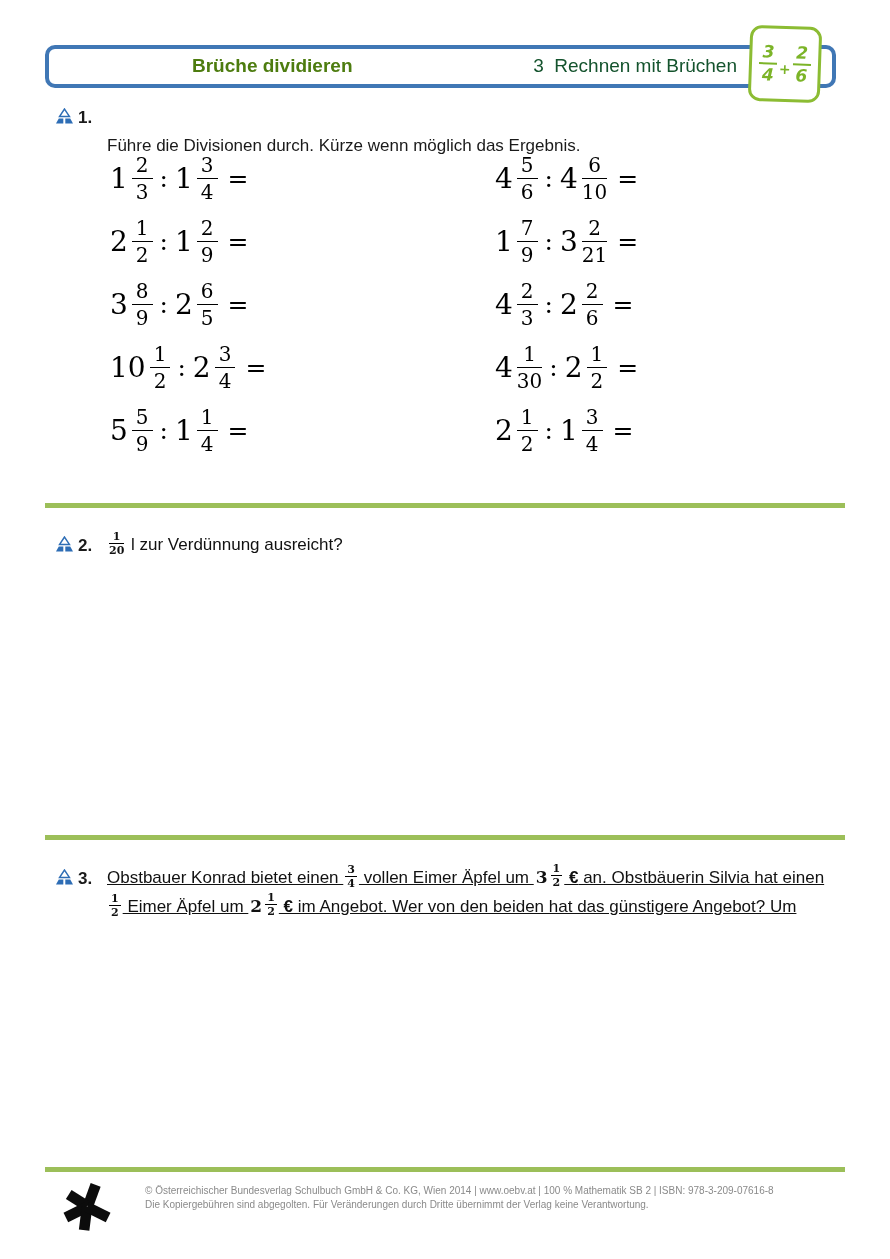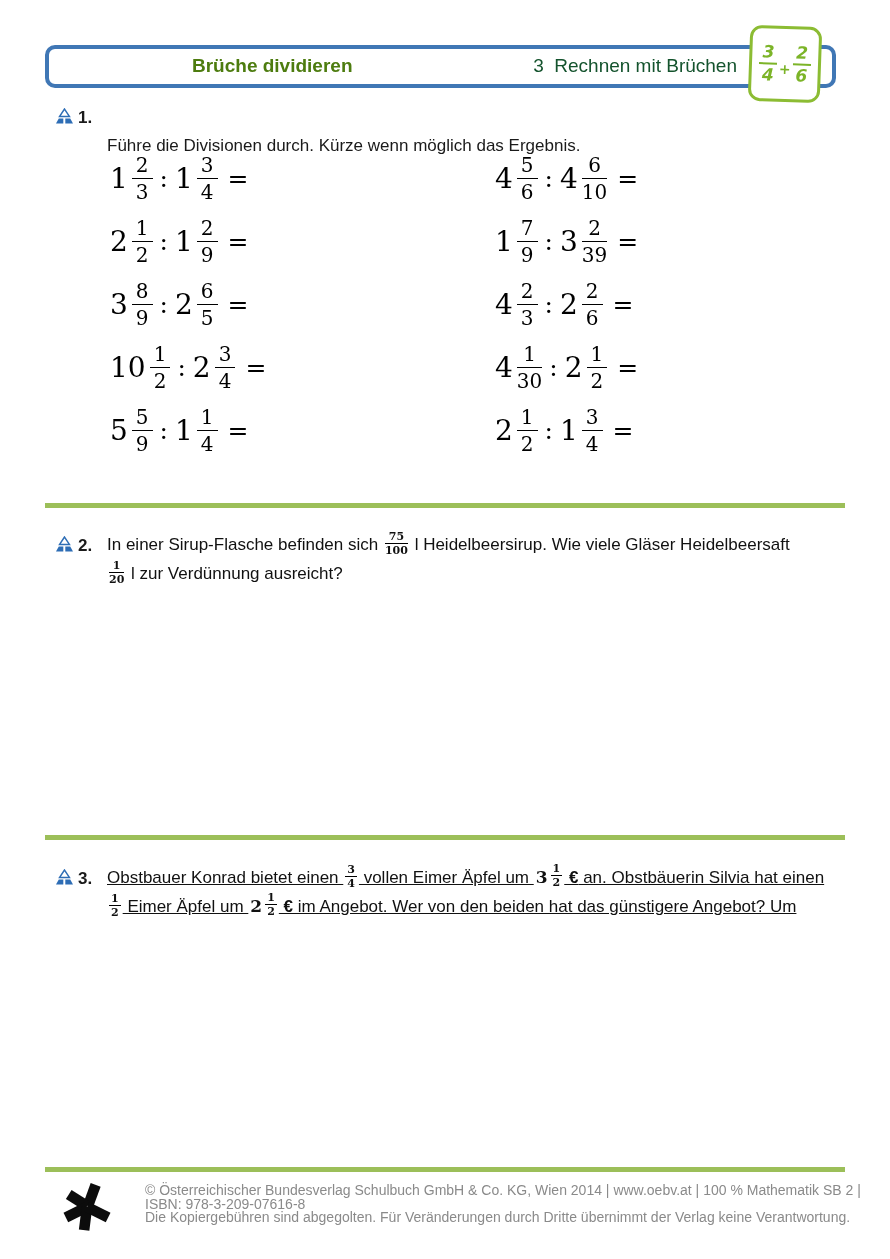--- a/index.html
+++ b/index.html
@@ -55,21 +55,21 @@
         font-family:"DejaVu Serif",serif;font-weight:bold;line-height:1;font-size:11px;
         margin:0 2px;position:relative;top:-2px;}
   .sfrac .num{border-bottom:1px solid #000;padding:0 2px 1px;}
   .sfrac .den{padding-top:1px;}
   .bmixed{display:inline-flex;align-items:center;}
   .bint{font-family:"DejaVu Serif",serif;font-weight:bold;font-size:17px;margin:0 1px 0 2px;}
   .btxt{font-weight:bold;}
 
   
   .sep{position:absolute;left:45px;width:800px;height:5px;background:#9cbf59;}
-  .footer-text{position:absolute;left:145px;top:1184px;font-size:14px;line-height:13.5px;
+  .footer-text{position:absolute;left:145px;top:1184px;font-size:10px;line-height:13.5px;
         color:#8a8a8a;}
   .pub-logo{position:absolute;left:62px;top:1182px;}
 </style>
 </head>
 <body>
 
 <div id="page">
 
   <div class="band"></div>
 
@@ -214,21 +214,21 @@
           <span class="bfrac">
             <span class="num">7</span>
             <span class="den">9</span>
           </span>
         </span>
         <span class="colon">:</span>
         <span class="mixed">
           <span class="int">3</span>
           <span class="bfrac">
             <span class="num">2</span>
-            <span class="den">39</span>
+            <span class="den">21</span>
           </span>
         </span>
         <span class="eq">=</span>
       </span>
       <span class="expr">
         <span class="mixed">
           <span class="int">4</span>
           <span class="bfrac">
             <span class="num">2</span>
             <span class="den">3</span>
@@ -284,24 +284,20 @@
 
   <div class="sep" style="top:503px;"></div>
 
   <svg class="task-marker" style="left:55px;top:536px;" viewBox="0 0 19 17">
     <polygon points="9.5,1 4.5,8.5 14.5,8.5" fill="#fff" stroke="#2d6db5" stroke-width="1.4"></polygon>
     <polygon points="3.8,10.5 1,15.5 8.3,15.5 8.3,10.5" fill="#2d6db5"></polygon>
     <polygon points="10.3,10.5 10.3,15.5 18,15.5 15.2,10.5" fill="#2d6db5"></polygon>
   </svg>
   <div class="task-number" style="left:78px;top:536px;">2.</div>
   <div class="task-text" style="top:530px;">
-      <div class="rich-line">In einer Sirup-Flasche befinden sich <span class="sfrac">
-          <span class="num">75</span>
-          <span class="den">100</span>
-        </span> l Heidelbeersirup. Wie viele Gläser Heidelbeersaft</div>
       <div class="rich-line"><span class="sfrac">
           <span class="num">1</span>
           <span class="den">20</span>
         </span> l zur Verdünnung ausreicht?</div>
     </div>
 
   <div class="sep" style="top:835px;"></div>
 
   <svg class="task-marker" style="left:55px;top:869px;" viewBox="0 0 19 17">
     <polygon points="9.5,1 4.5,8.5 14.5,8.5" fill="#fff" stroke="#2d6db5" stroke-width="1.4"></polygon>

